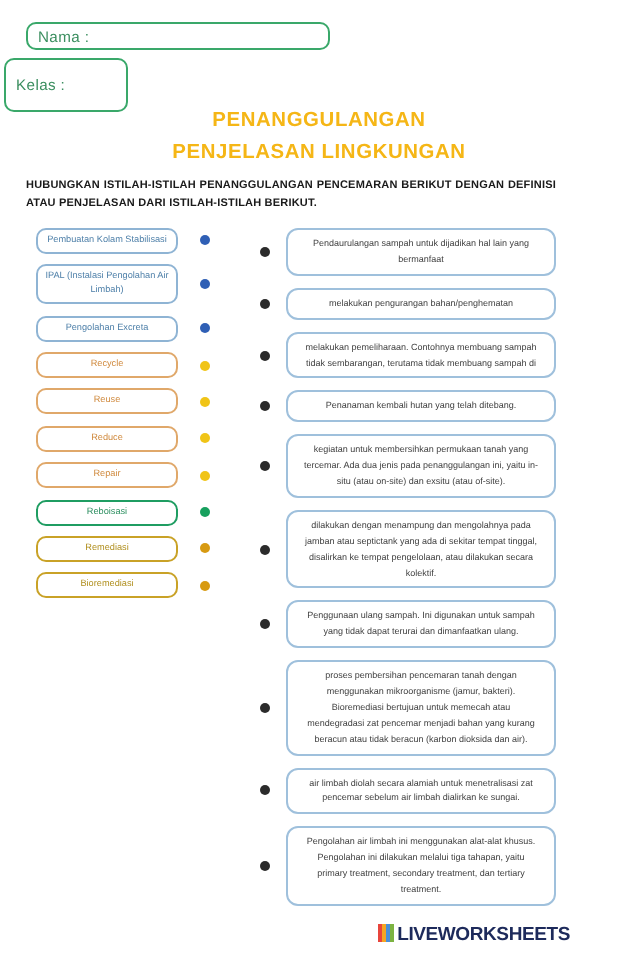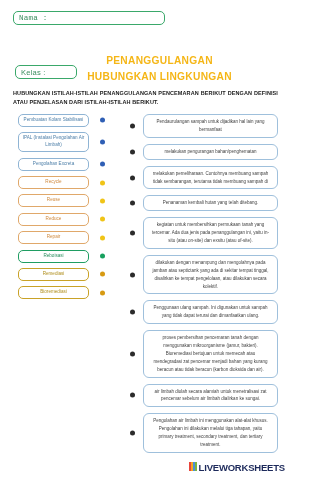--- a/index.html
+++ b/index.html
@@ -26,22 +26,22 @@
     display: flex;
     align-items: center;
     padding-left: 5px;
   }
   .field-label {
     font-size: 7.6px;
     color: #3c8f60;
     letter-spacing: .2px;
     white-space: nowrap;
   }
-  #field-nama { left: 13px; top: 11px; width: 152px; height: 14px; font-family: Liberation Mono, monospace; }
-  #field-kelas { left: 15px; top: 29px; width: 62px; height: 14px; margin-top: 36px; }
+  #field-nama { left: 13px; top: 11px; width: 152px; height: 14px; }
+  #field-kelas { left: 2px; top: 29px; width: 62px; height: 27px; }
 
   
   .title {
     position: absolute;
     width: 100%;
     text-align: center;
     color: #f5b616;
     font-weight: bold;
     font-size: 10.2px;
     letter-spacing: .3px;
@@ -150,21 +150,21 @@
 <div class="page">
 
   <div class="field" id="field-nama">
     <span class="field-label">Nama :</span>
   </div>
   <div class="field" id="field-kelas">
     <span class="field-label">Kelas  :</span>
   </div>
 
   <div class="title" id="title-line1">PENANGGULANGAN</div>
-  <div class="title" id="title-line2">HUBUNGKAN LINGKUNGAN</div>
+  <div class="title" id="title-line2">PENJELASAN LINGKUNGAN</div>
 
   <div class="instruction">HUBUNGKAN ISTILAH-ISTILAH PENANGGULANGAN PENCEMARAN BERIKUT DENGAN DEFINISI ATAU PENJELASAN DARI ISTILAH-ISTILAH BERIKUT.</div>
 
   <div class="col-left">
       <div class="term blue">
         <span>Pembuatan Kolam Stabilisasi</span>
         <span class="dot dot-left d-blue"></span>
       </div>
       <div class="term blue">
         <span>IPAL (Instalasi Pengolahan Air Limbah)</span>

